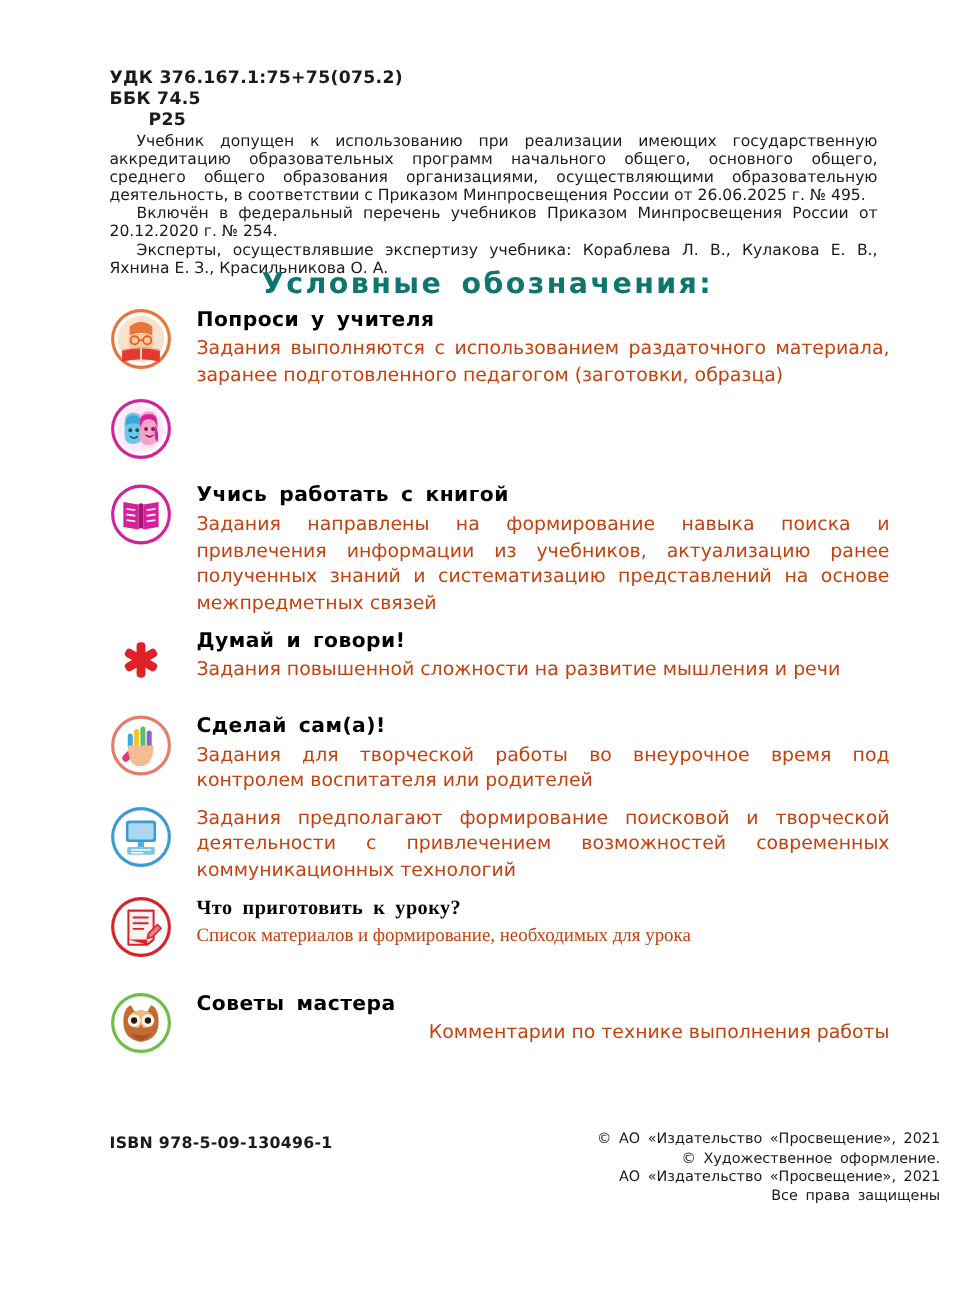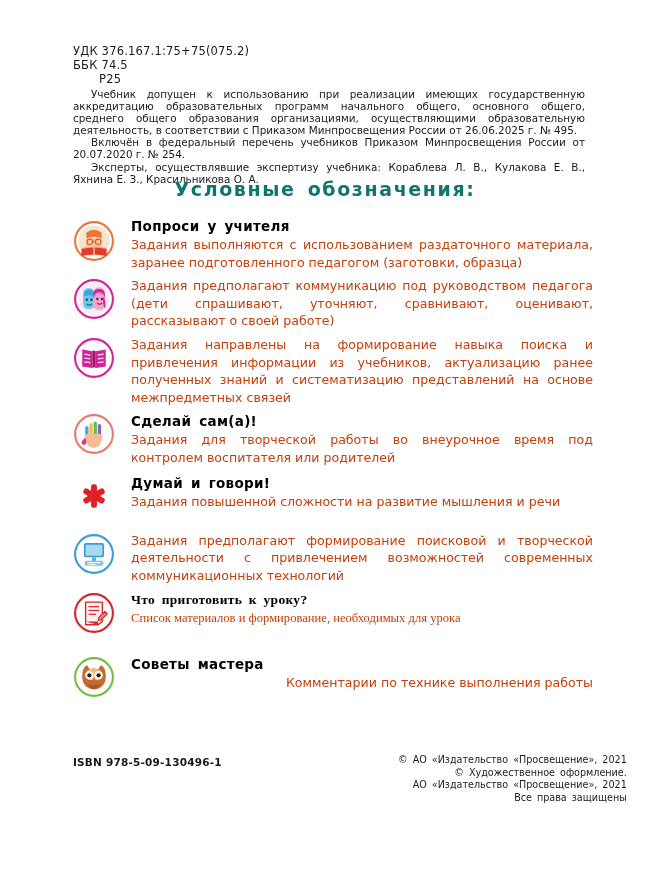--- a/index.html
+++ b/index.html
@@ -24,21 +24,21 @@
 
   
   .codes {
     position: absolute;
     left: 73px;
     top: 44px;
     font-size: 11.5px;
     line-height: 14px;
     letter-spacing: 0.2px;
   }
-  .codes .row { white-space: pre; }
+  .codes .row { white-space: pre; font-weight: bold; }
   .codes .indent { padding-left: 26px; }
 
   
   .legal {
     position: absolute;
     left: 73px;
     top: 88px;
     width: 512px;
     font-size: 10.4px;
     line-height: 12.1px;
@@ -104,21 +104,21 @@
   .legend-desc {
     font-size: 12.6px;
     line-height: 17.6px;
     text-align: justify;
     text-justify: inter-word;
     color: #c2410c;
   }
   .legend-desc.nojust { text-align: right; }
 
   
-  .item-0 { margin-top: 13px; align-items: center; }
+  .item-0 { margin-top: 0px; }
   .item-1 { margin-top: 5px; }
   .item-2 { margin-top: 5px; }
   .item-3 { margin-top: 5px; }
   .item-4 { margin-top: 6px; }
   .item-5 { margin-top: 6px; }
   .item-6 { margin-top: 6px; font-family: Liberation Serif, serif; }
   .item-7 { margin-top: 12px; }
 
   
   .isbn {
@@ -149,21 +149,21 @@
 <div class="page">
 
   <div class="codes">
     <div class="row">УДК 376.167.1:75+75(075.2)</div>
     <div class="row">ББК 74.5</div>
     <div class="row indent">Р25</div>
   </div>
 
   <div class="legal">
     <p>Учебник допущен к использованию при реализации имеющих государственную аккредитацию образовательных программ начального общего, основного общего, среднего общего образования организациями, осуществляющими образовательную деятельность, в соответствии с Приказом Минпросвещения России от 26.06.2025 г. № 495.</p>
-    <p>Включён в федеральный перечень учебников Приказом Минпросвещения России от 20.07.2020 г. № 254.</p>
+    <p>Включён в федеральный перечень учебников Приказом Минпросвещения России от 20.12.2020 г. № 254.</p>
     <p>Эксперты, осуществлявшие экспертизу учебника: Кораблева Л. В., Кулакова Е. В., Яхнина Е. З., Красильникова О. А.</p>
   </div>
 
   <div class="main-heading">Условные  обозначения:</div>
 
   <div class="legend">
 
     <div class="legend-item item-0">
       <div class="legend-icon">
         <svg width="42" height="42" viewBox="0 0 100 100">
@@ -197,76 +197,76 @@
           <path d="M33 62 Q38 67 44 62" fill="none" stroke="#17506E" stroke-width="2.4" stroke-linecap="round"></path>
           <path d="M48 38 Q48 22 62 22 Q76 22 76 38 L76 62 Q76 76 62 76 Q48 76 48 62 Z" fill="#F4A6C8"></path>
           <path d="M48 40 Q48 26 62 26 Q76 26 76 40 L76 50 Q74 34 62 34 Q50 34 50 50 Z" fill="#D4229B"></path>
           <path d="M72 44 Q80 56 76 72 Q70 66 72 44 Z" fill="#D4229B"></path>
           <circle cx="58" cy="50" r="3" fill="#8E1166"></circle>
           <circle cx="69" cy="50" r="3" fill="#8E1166"></circle>
           <path d="M58 60 Q63.5 65 69 60" fill="none" stroke="#8E1166" stroke-width="2.4" stroke-linecap="round"></path>
         </svg>
       </div>
       <div class="legend-body">
-        <div class="legend-desc">Задания предполагают коммуникацию под руководством педагога (дети спрашивают, уточняют, сравнивают, оценивают, рассказывают о своей работе)</div>
       </div>
     </div>
 
     <div class="legend-item item-2">
       <div class="legend-icon">
         <svg width="42" height="42" viewBox="0 0 100 100">
           <circle cx="50" cy="50" r="45" fill="none" stroke="#D4229B" stroke-width="5"></circle>
           <path d="M22 30 L46 34 L46 74 L22 70 Z" fill="#D4229B"></path>
           <path d="M78 30 L54 34 L54 74 L78 70 Z" fill="#D4229B"></path>
           <path d="M46 34 Q50 30 54 34 L54 74 Q50 70 46 74 Z" fill="#A8156F"></path>
           <line x1="27" y1="41" x2="41" y2="43" stroke="#FDEAF6" stroke-width="3"></line>
           <line x1="27" y1="50" x2="41" y2="52" stroke="#FDEAF6" stroke-width="3"></line>
           <line x1="27" y1="59" x2="41" y2="61" stroke="#FDEAF6" stroke-width="3"></line>
           <line x1="59" y1="43" x2="73" y2="41" stroke="#FDEAF6" stroke-width="3"></line>
           <line x1="59" y1="52" x2="73" y2="50" stroke="#FDEAF6" stroke-width="3"></line>
           <line x1="59" y1="61" x2="73" y2="59" stroke="#FDEAF6" stroke-width="3"></line>
         </svg>
       </div>
       <div class="legend-body">
+        <div class="legend-title">Учись  работать  с  книгой</div>
         <div class="legend-desc">Задания направлены на формирование навыка поиска и привлечения информации из учебников, актуализацию ранее полученных знаний и систематизацию представлений на основе межпредметных связей</div>
+      </div>
+    </div>
+
+    <div class="legend-item item-4">
+      <div class="legend-icon">
+        <svg width="42" height="42" viewBox="0 0 100 100">
+          <g fill="#E01F26">
+            <rect x="43" y="22" width="14" height="56" rx="6"></rect>
+            <rect x="43" y="22" width="14" height="56" rx="6" transform="rotate(60 50 50)"></rect>
+            <rect x="43" y="22" width="14" height="56" rx="6" transform="rotate(120 50 50)"></rect>
+          </g>
+        </svg>
+      </div>
+      <div class="legend-body">
+        <div class="legend-title">Думай  и  говори!</div>
+        <div class="legend-desc">Задания повышенной сложности на развитие мышления и речи</div>
       </div>
     </div>
 
     <div class="legend-item item-3">
       <div class="legend-icon">
         <svg width="42" height="42" viewBox="0 0 100 100">
           <circle cx="50" cy="50" r="45" fill="none" stroke="#E87A6B" stroke-width="5"></circle>
           <circle cx="50" cy="50" r="37" fill="#FFFFFF"></circle>
           <rect x="39" y="24" width="8" height="30" rx="4" fill="#F2C230"></rect>
           <rect x="49" y="20" width="8" height="34" rx="4" fill="#5FBE5F"></rect>
           <rect x="59" y="26" width="8" height="28" rx="4" fill="#8E5FD0"></rect>
           <rect x="29" y="31" width="8" height="24" rx="4" fill="#3FA9E0"></rect>
           <path d="M30 58 L22 66 Q18 70 22 74 Q26 78 30 74 L38 66 Z" fill="#E0357F"></path>
           <path d="M30 50 Q28 66 36 78 Q48 88 62 78 Q70 68 70 50 Z" fill="#F3BC95"></path>
         </svg>
       </div>
       <div class="legend-body">
         <div class="legend-title">Сделай  сам(а)!</div>
         <div class="legend-desc">Задания для творческой работы во внеурочное время под контролем воспитателя или родителей</div>
-      </div>
-    </div>
-
-    <div class="legend-item item-4">
-      <div class="legend-icon">
-        <svg width="42" height="42" viewBox="0 0 100 100">
-          <g fill="#E01F26">
-            <rect x="43" y="22" width="14" height="56" rx="6"></rect>
-            <rect x="43" y="22" width="14" height="56" rx="6" transform="rotate(60 50 50)"></rect>
-            <rect x="43" y="22" width="14" height="56" rx="6" transform="rotate(120 50 50)"></rect>
-          </g>
-        </svg>
-      </div>
-      <div class="legend-body">
-        <div class="legend-title">Думай  и  говори!</div>
-        <div class="legend-desc">Задания повышенной сложности на развитие мышления и речи</div>
       </div>
     </div>
 
     <div class="legend-item item-5">
       <div class="legend-icon">
         <svg width="42" height="42" viewBox="0 0 100 100">
           <circle cx="50" cy="50" r="45" fill="none" stroke="#3C9BD4" stroke-width="5"></circle>
           <circle cx="50" cy="50" r="37" fill="#FFFFFF"></circle>
           <rect x="26" y="24" width="48" height="34" rx="5" fill="#3C9BD4"></rect>
           <rect x="30" y="28" width="40" height="26" rx="3" fill="#A9D8EF"></rect>

